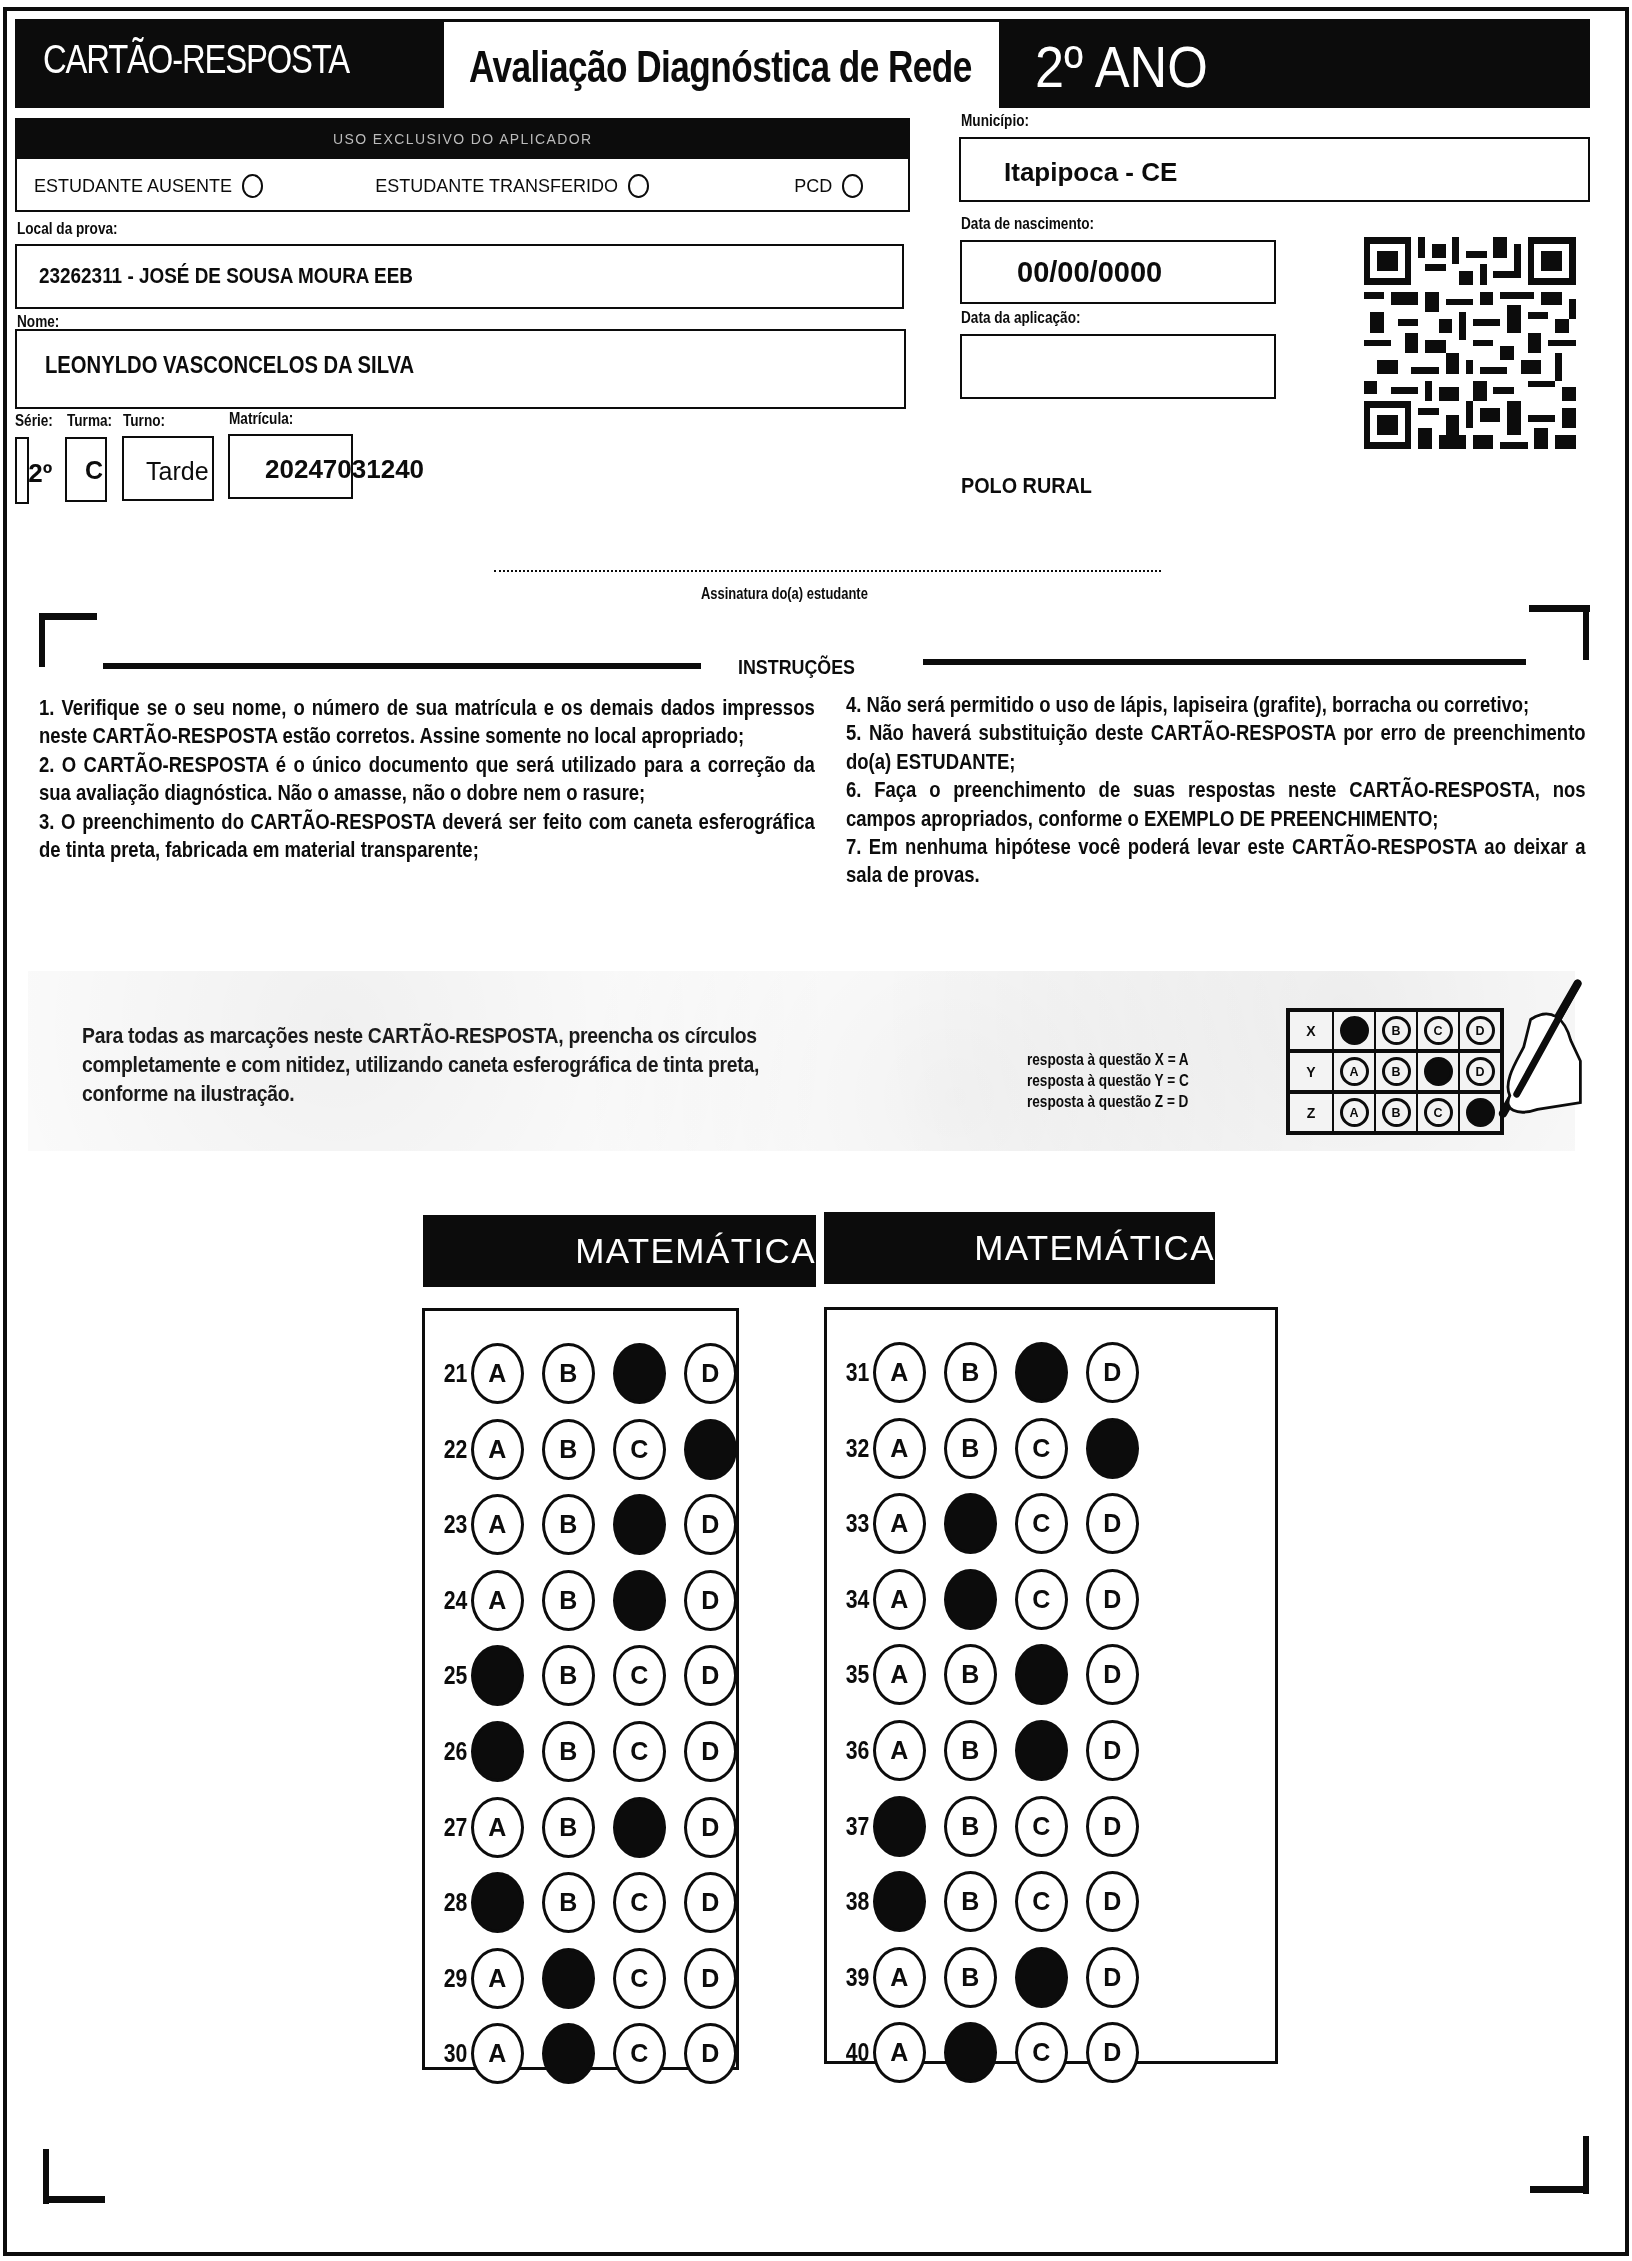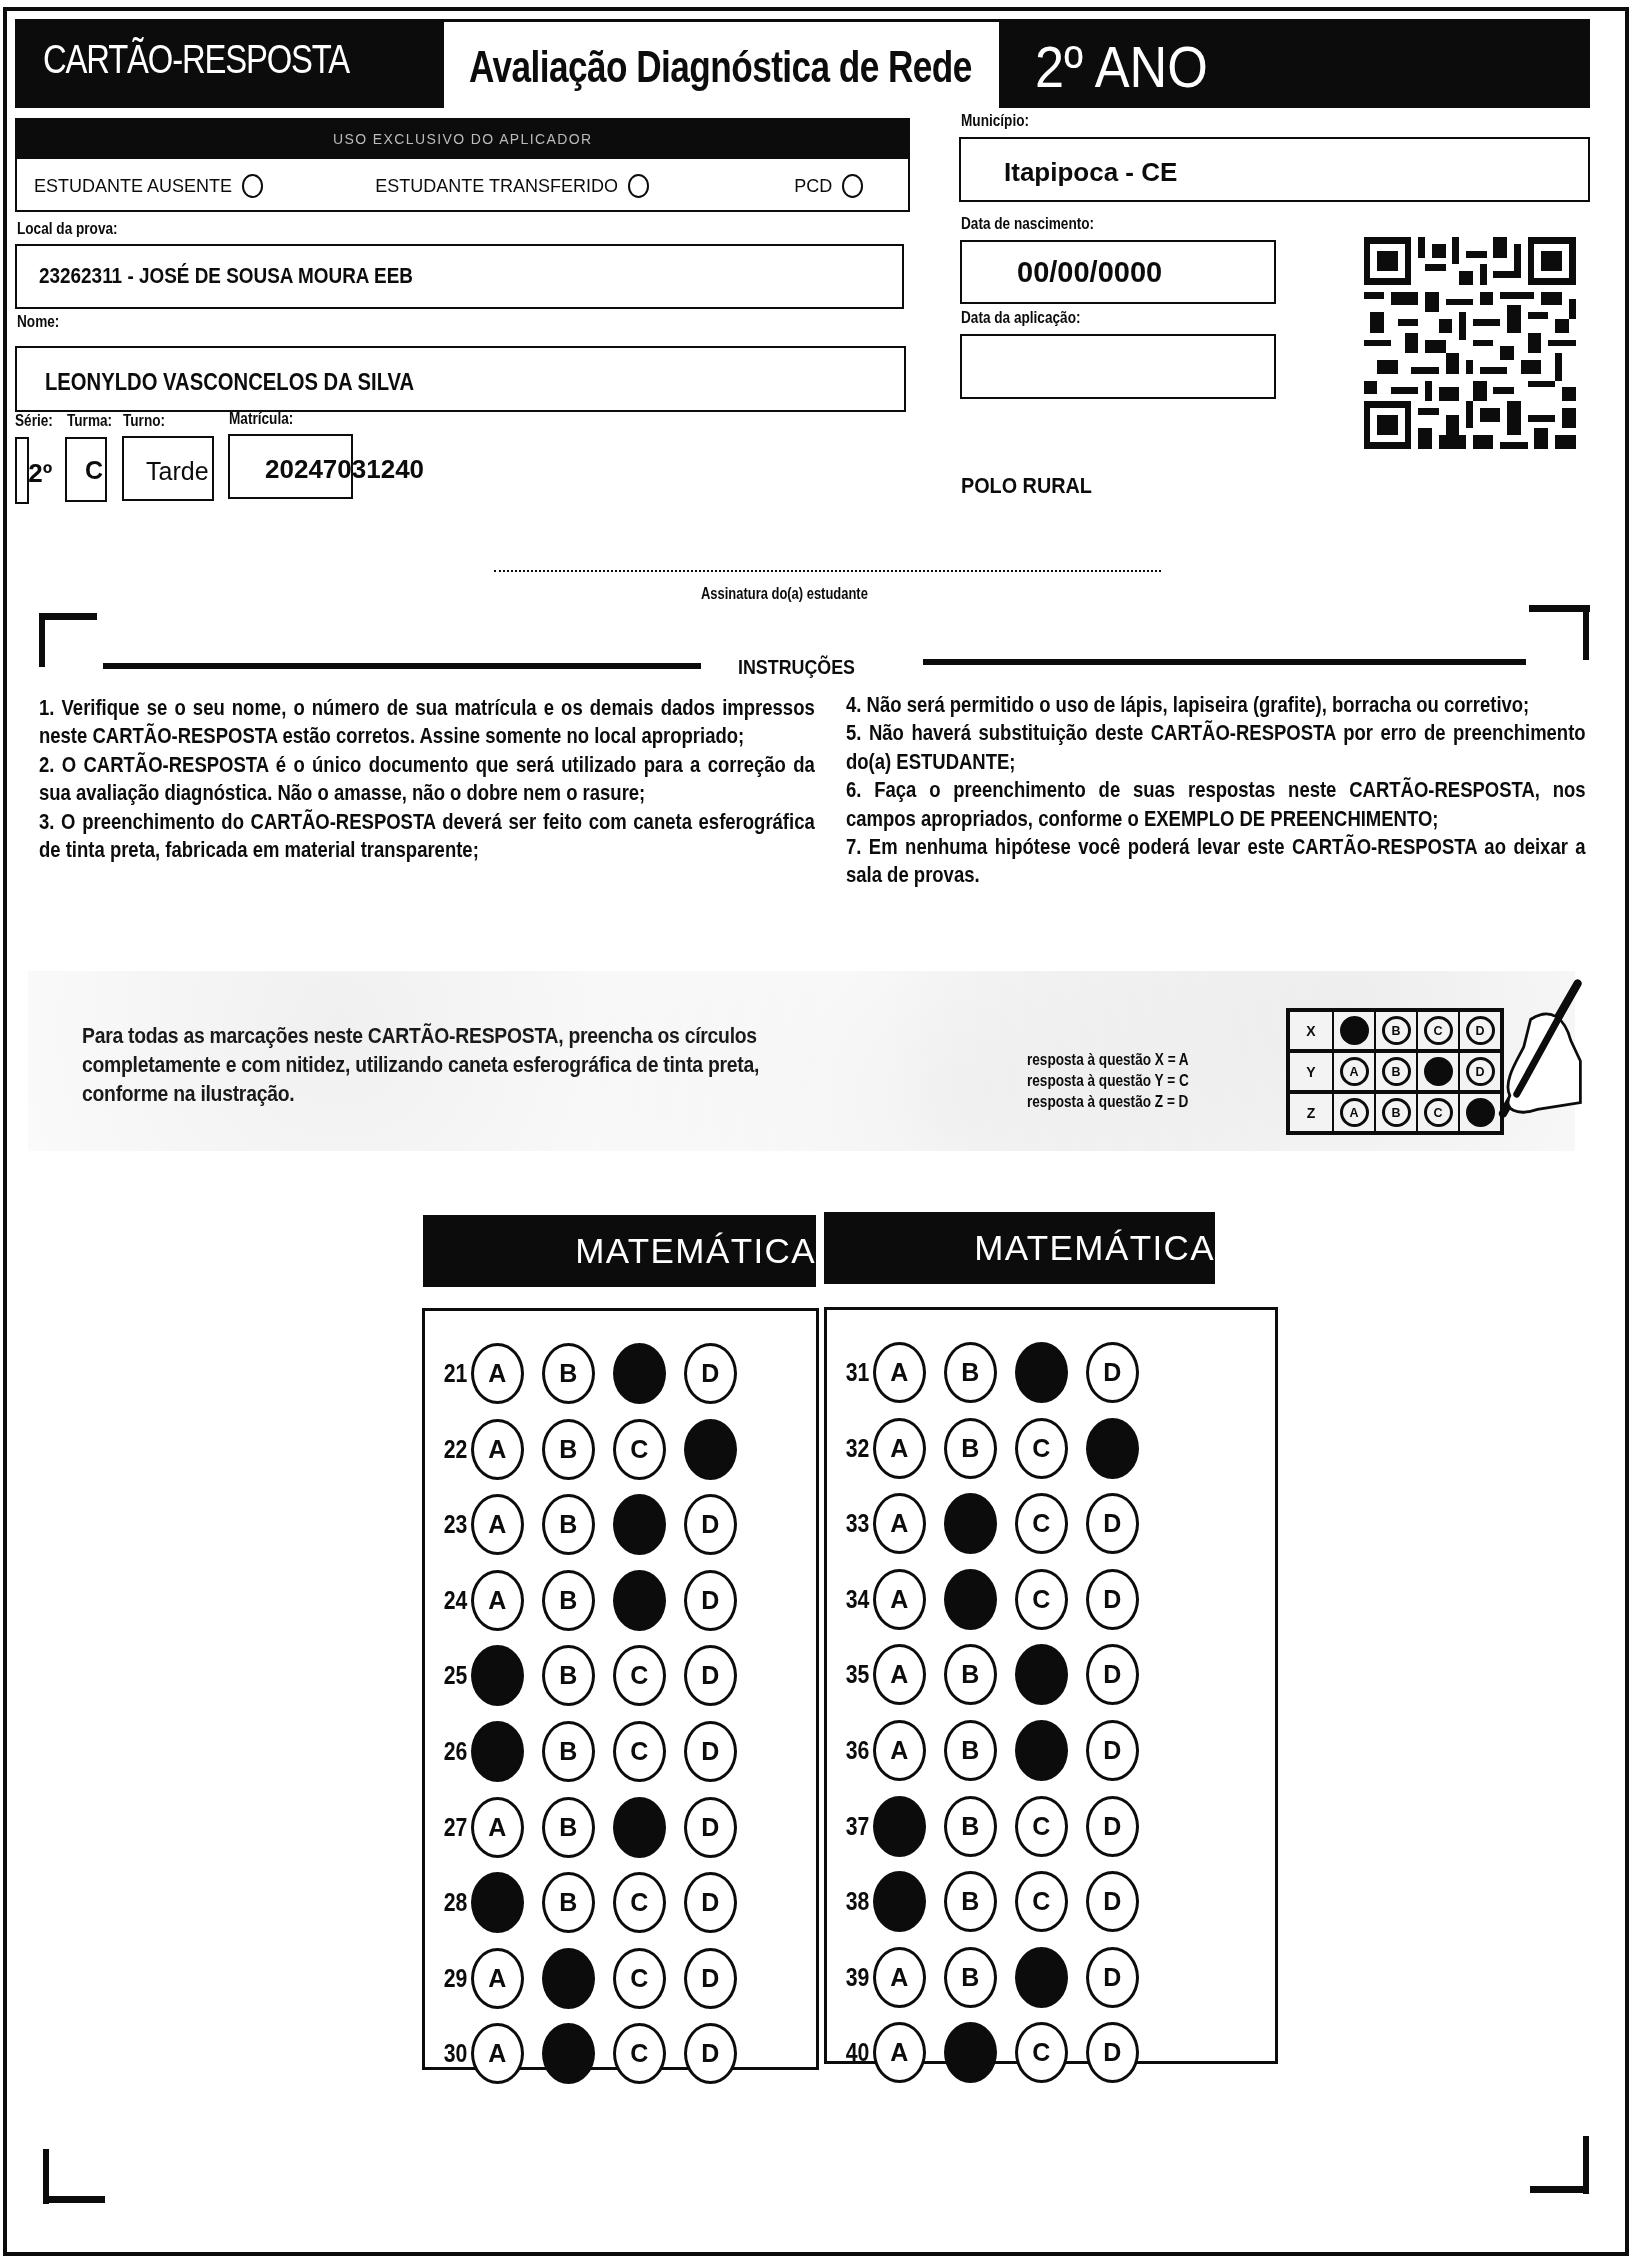--- a/index.html
+++ b/index.html
@@ -94,21 +94,21 @@
     </div>
   </div>
 </div>
 
 <div class="lbl" style="left:16.6px;top:219px">Local da prova:</div>
 <div class="box" style="left:15.3px;top:244px;width:889px;height:65px">
   <div class="box-val" style="left:22px;top:18px;font-size:21.5px;transform:scaleX(0.88);transform-origin:left">23262311 - JOSÉ DE SOUSA MOURA EEB</div>
 </div>
 
 <div class="lbl" style="left:16.6px;top:312px">Nome:</div>
-<div class="box" style="left:15.3px;top:346px;width:891px;height:66px">
+<div class="box" style="left:15.3px;top:329px;width:891px;height:80px">
   <div class="box-val" style="left:28px;top:21px;font-size:23px;transform:scaleX(0.88);transform-origin:left">LEONYLDO VASCONCELOS DA SILVA</div>
 </div>
 
 <div class="lbl" style="left:15.3px;top:411px">Série:</div>
 <div class="box" style="left:15.3px;top:437px;width:14px;height:67px">
   <div class="box-val" style="left:11px;top:19.4px;font-size:26px">2º</div>
 </div>
 
 <div class="lbl" style="left:67px;top:411px">Turma:</div>
 <div class="box" style="left:65px;top:437px;width:42px;height:65px">
@@ -303,21 +303,21 @@
   <svg class="hand" width="97" height="166" viewBox="0 0 140 240">
     <line x1="128" y1="8" x2="20" y2="196" stroke="#0c0c0c" stroke-width="12" stroke-linecap="round"></line>
     <path d="M60 60 C 90 40, 110 60, 118 90 L 132 120 L 132 180 L 70 190 C 40 200, 20 190, 30 170 C 20 150, 40 120, 50 100 Z" fill="#fff" stroke="#0c0c0c" stroke-width="4"></path>
     <line x1="128" y1="8" x2="40" y2="168" stroke="#0c0c0c" stroke-width="10" stroke-linecap="round"></line>
   </svg>
 </div>
 
 <div class="subj-hdr" style="left:423px;width:393px">MATEMÁTICA</div>
 <div class="subj-hdr" style="left:824px;width:391px;top:1212px">MATEMÁTICA</div>
 
-<div class="ans-box" id="col-0" style="left:422px;width:397px;height:762px">
+<div class="ans-box" id="col-0" style="left:422px;width:317px;height:762px">
     <div class="q-row" style="top: 32px; left: 2.8px;">
       <div class="q-num">21</div>
       <div class="bub">A</div>
       <div class="bub">B</div>
       <div class="bub filled"></div>
       <div class="bub">D</div>
     </div>
     <div class="q-row" style="top: 108px; left: 2.8px;">
       <div class="q-num">22</div>
       <div class="bub">A</div>

